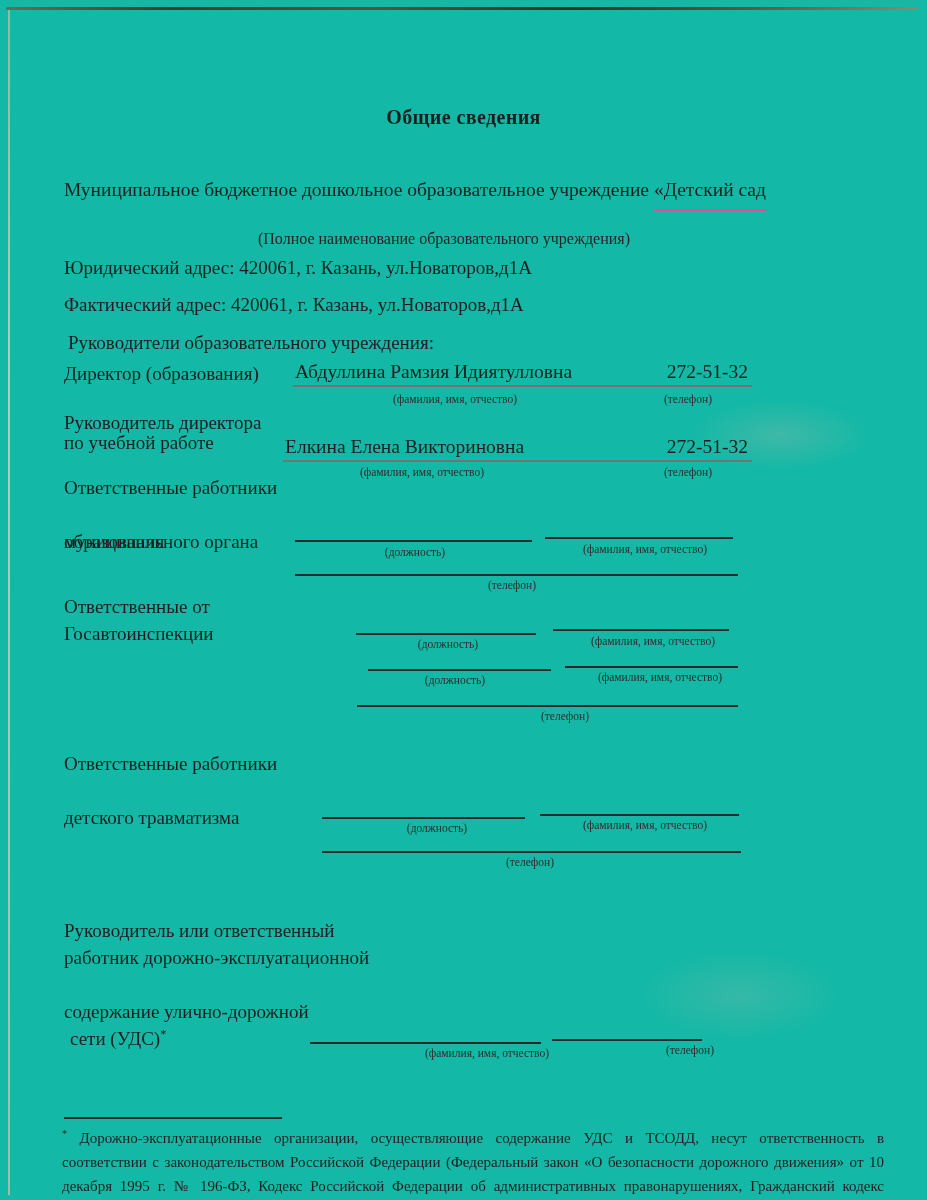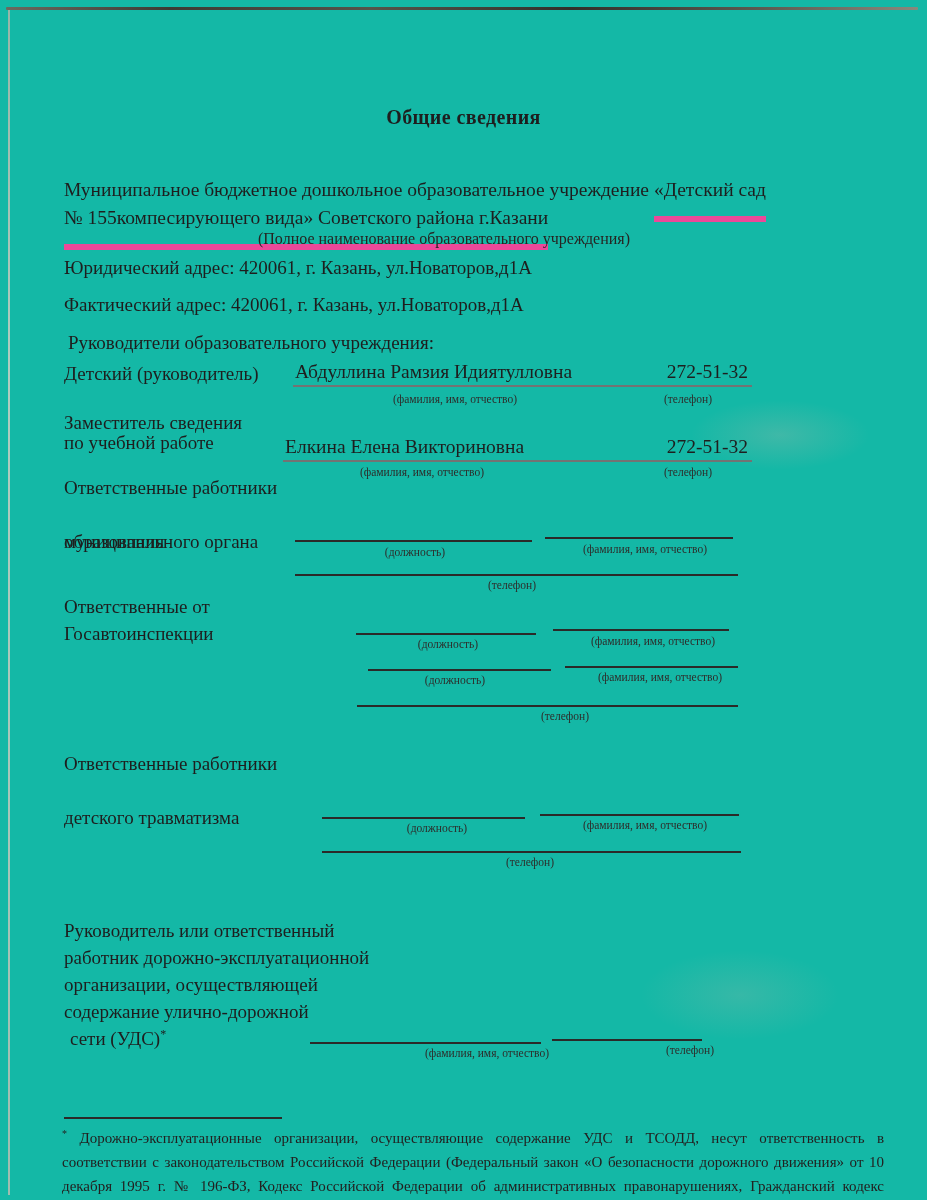--- a/index.html
+++ b/index.html
@@ -26,21 +26,21 @@
     background:linear-gradient(180deg,#b9b5a8 0%,#d6d2c6 30%,#cdc9bd 70%,#c2beb2 100%);
     opacity:.8;
   }
   .smudge1{position:absolute;left:690px;top:400px;width:180px;height:70px;
     background:radial-gradient(ellipse at center,rgba(190,186,172,.25),rgba(190,186,172,0) 70%);}
   .smudge2{position:absolute;left:640px;top:950px;width:200px;height:90px;
     background:radial-gradient(ellipse at center,rgba(190,186,172,.20),rgba(190,186,172,0) 70%);}
 
   .t{position:absolute;white-space:nowrap;font-size:19px;line-height:23px;color:#1e1e1e;}
   .title{font-weight:bold;font-size:20px;letter-spacing:.4px;}
-  .u{text-decoration:none;border-bottom:6px solid #ec4899;padding-bottom:16px;}
+  .u{text-decoration:none;border-bottom:2px solid #ec4899;padding-bottom:9px;}
   .cap{
     position:absolute;transform:translateX(-50%);
     font-size:11.5px;line-height:13px;color:#2e2d2b;white-space:nowrap;
   }
   .cap-big{
     position:absolute;transform:translateX(-50%);
     font-size:16px;line-height:19px;color:#262522;white-space:nowrap;
   }
   .blank{position:absolute;height:0;border-top:2px solid #2b2a28;}
   .fill-row{
@@ -67,38 +67,37 @@
 <div class="page">
   <div class="edge-top"></div>
   <div class="edge-left"></div>
   <div class="smudge1"></div>
   <div class="smudge2"></div>
 
   <div class="t title" style="left:0;top:106px;width:927px;text-align:center;">Общие сведения</div>
 
   <div class="org-para">
     <span>Муниципальное бюджетное дошкольное образовательное учреждение </span><span class="u">«Детский сад</span><br>
-    <span class="u">№ 155компесирующего вида» Советского района г.Казани</span>
   </div>
   <div class="cap-big" style="left:444px;top:229px;">(Полное наименование образовательного учреждения)</div>
 
   <div class="t" style="left:64px;top:256px;">Юридический адрес: 420061, г. Казань, ул.Новаторов,д1А</div>
   <div class="t" style="left:64px;top:293px;">Фактический адрес: 420061, г. Казань, ул.Новаторов,д1А</div>
 
   <div class="t" style="left:68px;top:331px;">Руководители образовательного учреждения:</div>
 
-  <div class="t" style="left:64px;top:362px;">Детский (руководитель)</div>
+  <div class="t" style="left:64px;top:362px;">Директор (образования)</div>
   <div class="fill-row" style="left:293px;top:360px;width:453px;">
     <span>Абдуллина Рамзия Идиятулловна</span>
     <span>272-51-32</span>
   </div>
   <div class="cap" style="left:455px;top:393px;">(фамилия, имя, отчество)</div>
   <div class="cap" style="left:688px;top:393px;">(телефон)</div>
 
-  <div class="t" style="left:64px;top:411px;">Заместитель сведения</div>
+  <div class="t" style="left:64px;top:411px;">Руководитель директора</div>
   <div class="t" style="left:64px;top:431px;">по учебной работе</div>
   <div class="fill-row" style="left:283px;top:435px;width:463px;">
     <span>Елкина Елена Викториновна</span>
     <span>272-51-32</span>
   </div>
   <div class="cap" style="left:422px;top:466px;">(фамилия, имя, отчество)</div>
   <div class="cap" style="left:688px;top:466px;">(телефон)</div>
 
   <div class="t" style="left:64px;top:476px;">Ответственные работники</div>
   <div class="t" style="left:64px;top:489px;margin-top:41px;">муниципального органа</div>
@@ -127,21 +126,20 @@
   <div class="t" style="left:64px;top:806px;">детского травматизма</div>
   <div class="blank" style="left:322px;top:817px;width:203px;"></div>
   <div class="blank" style="left:540px;top:814px;width:199px;"></div>
   <div class="cap" style="left:437px;top:822px;">(должность)</div>
   <div class="cap" style="left:645px;top:819px;">(фамилия, имя, отчество)</div>
   <div class="blank" style="left:322px;top:851px;width:419px;"></div>
   <div class="cap" style="left:530px;top:856px;">(телефон)</div>
 
   <div class="t" style="left:64px;top:919px;">Руководитель или ответственный</div>
   <div class="t" style="left:64px;top:946px;">работник дорожно-эксплуатационной</div>
-  <div class="t" style="left:64px;top:973px;">организации, осуществляющей</div>
   <div class="t" style="left:64px;top:1000px;">содержание улично-дорожной</div>
   <div class="t" style="left:70px;top:1027px;"><span>сети (УДС)</span><sup class="star">*</sup></div>
   <div class="blank" style="left:310px;top:1042px;width:231px;"></div>
   <div class="blank" style="left:552px;top:1039px;width:150px;"></div>
   <div class="cap" style="left:487px;top:1047px;">(фамилия,  имя, отчество)</div>
   <div class="cap" style="left:690px;top:1044px;">(телефон)</div>
 
   <div class="blank" style="left:64px;top:1117px;width:218px;border-top-width:2px;"></div>
   <div class="footnote">
     <sup>*</sup>

